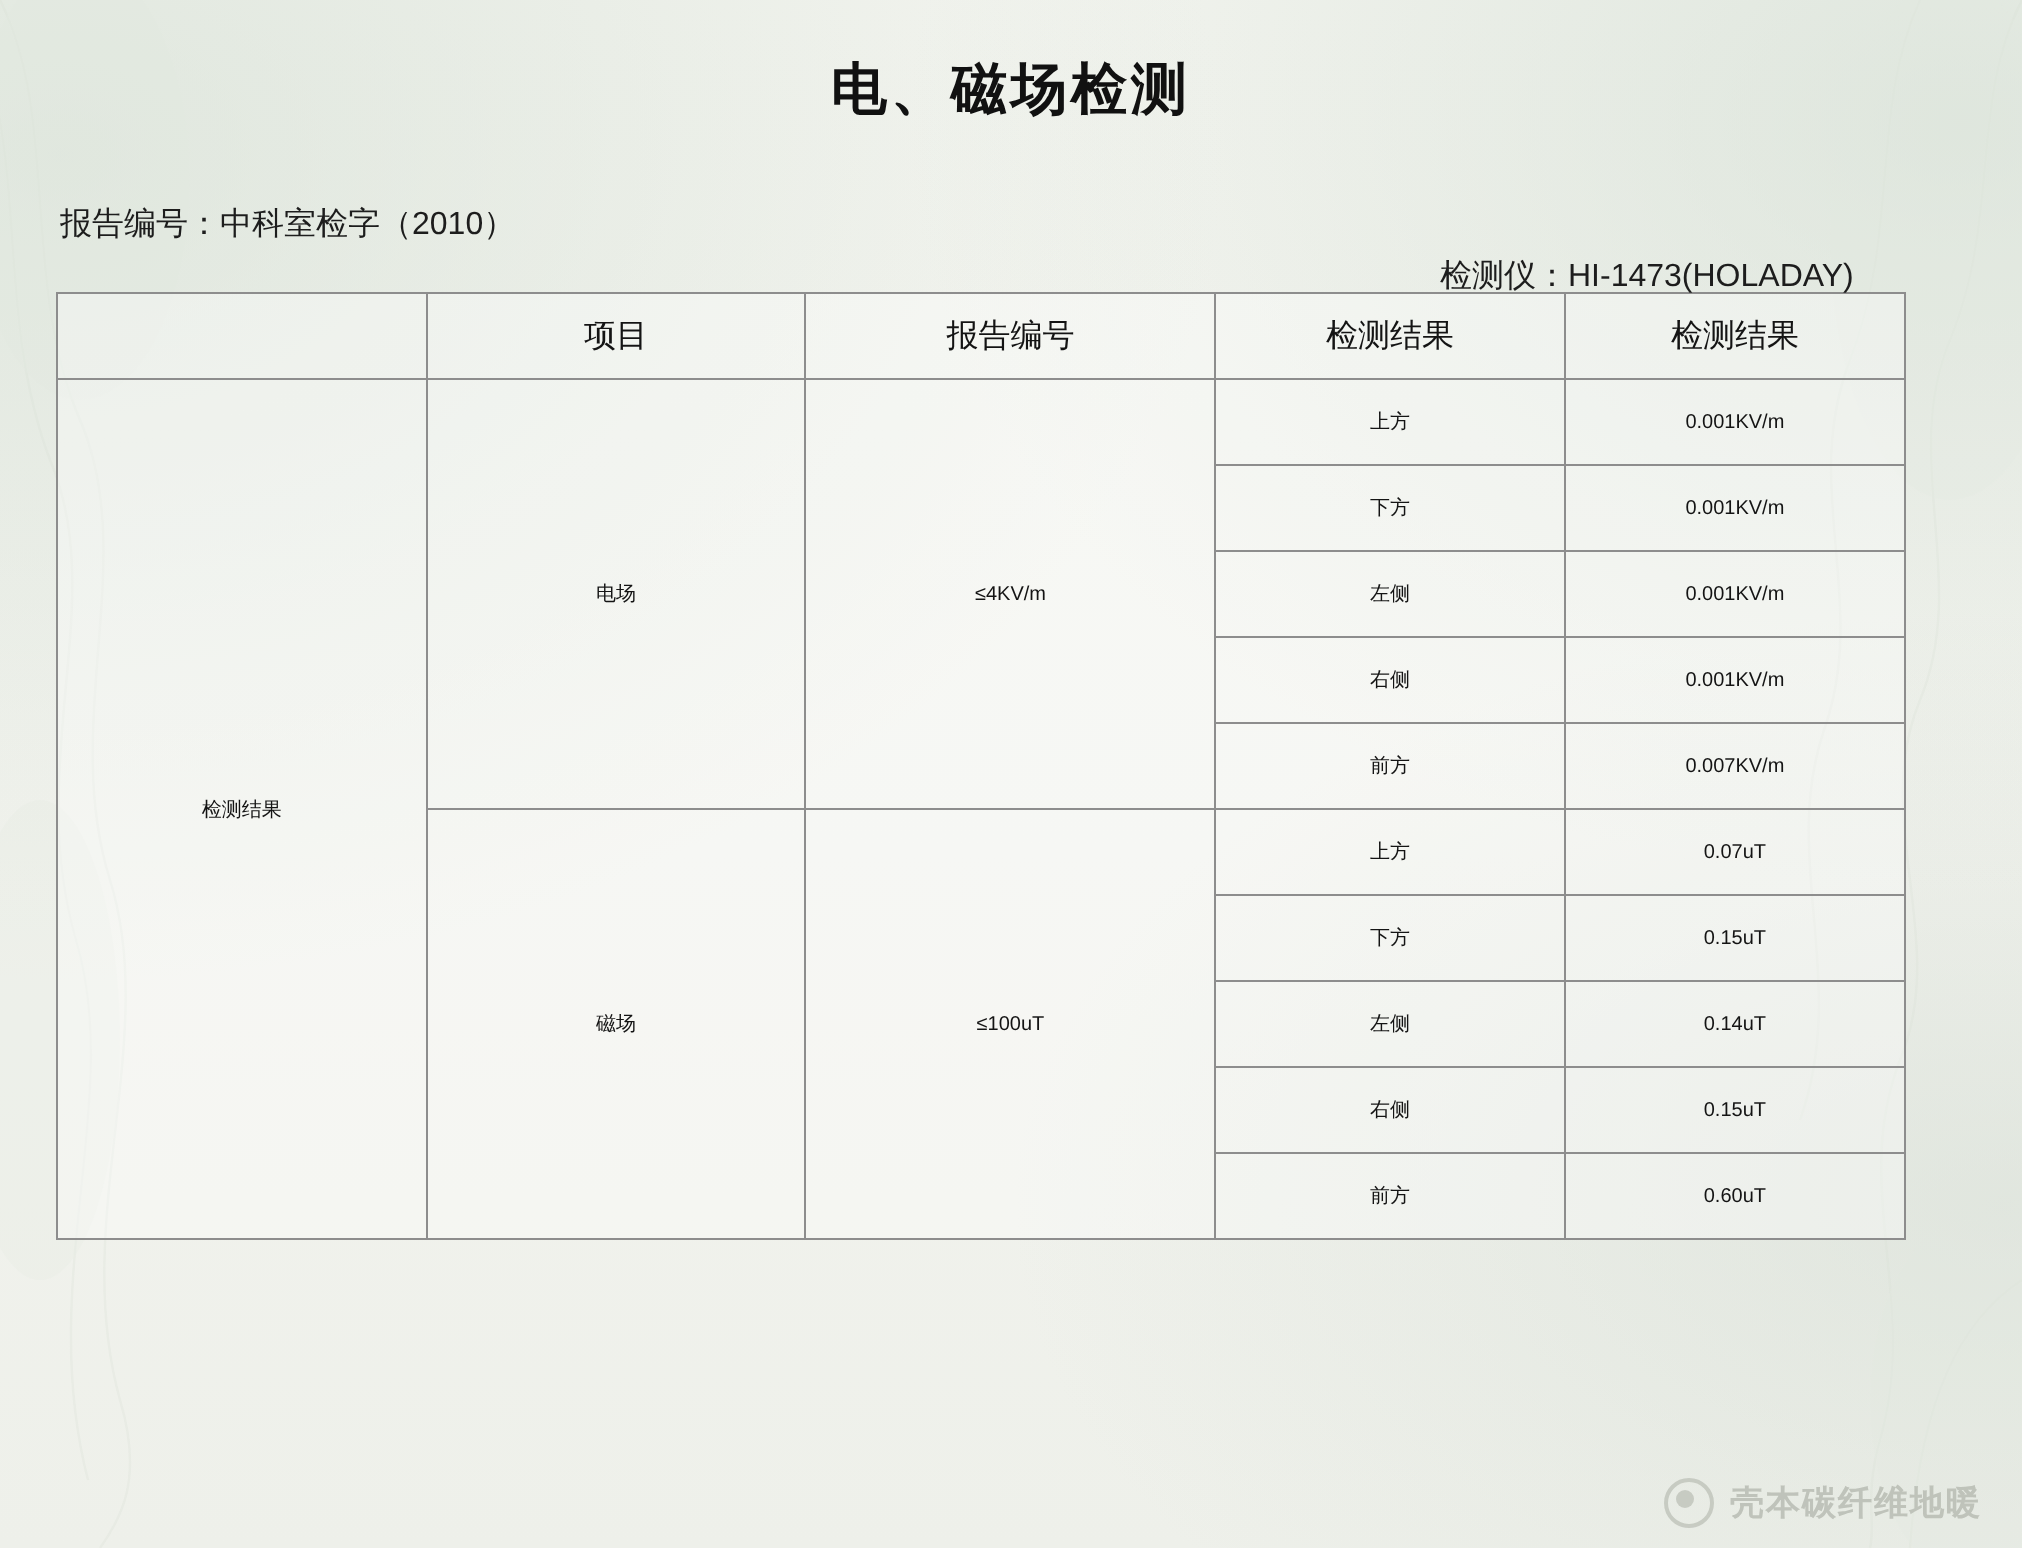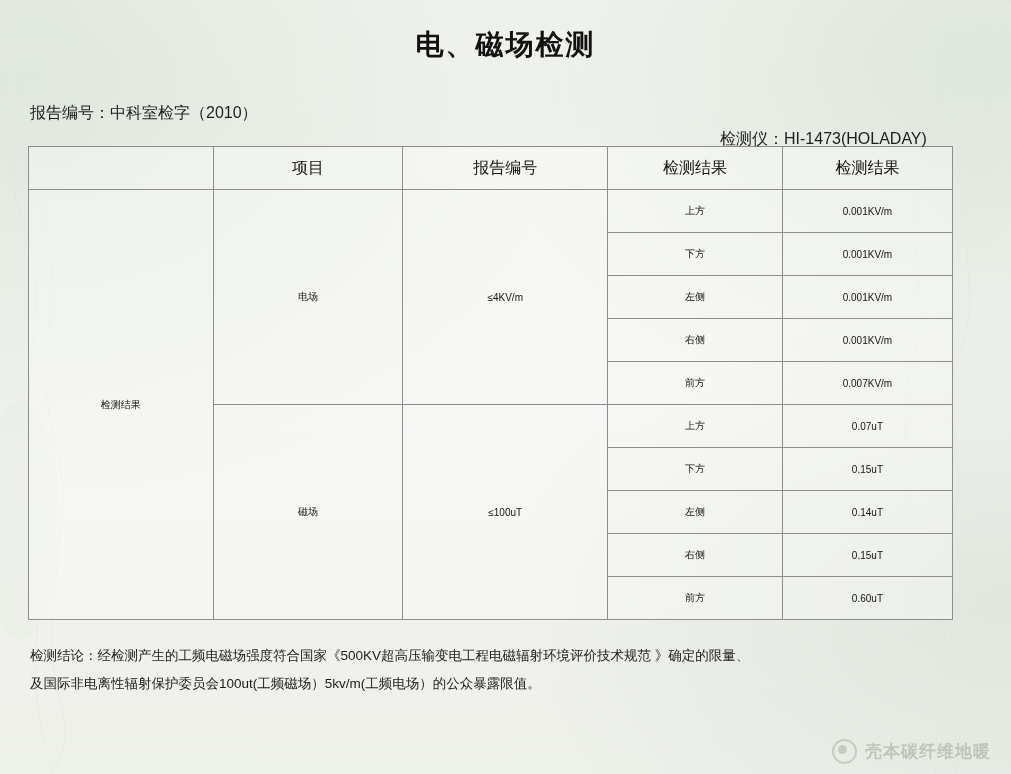--- a/index.html
+++ b/index.html
@@ -230,24 +230,20 @@
           <td class="cell-pos">右侧</td>
           <td class="cell-val">0.15uT</td>
         </tr>
         <tr>
           <td class="cell-pos">前方</td>
           <td class="cell-val">0.60uT</td>
         </tr>
       </tbody>
     </table>
 
-    <div class="conclusion">
-      <div>检测结论：经检测产生的工频电磁场强度符合国家《500KV超高压输变电工程电磁辐射环境评价技术规范 》确定的限量、</div>
-      <div>及国际非电离性辐射保护委员会100ut(工频磁场）5kv/m(工频电场）的公众暴露限值。</div>
-    </div>
 
     <div class="watermark">
       <span class="wm-logo"></span>
       <span>壳本碳纤维地暖</span>
     </div>
 
   </div>
 </div>
 
 </body></html>

